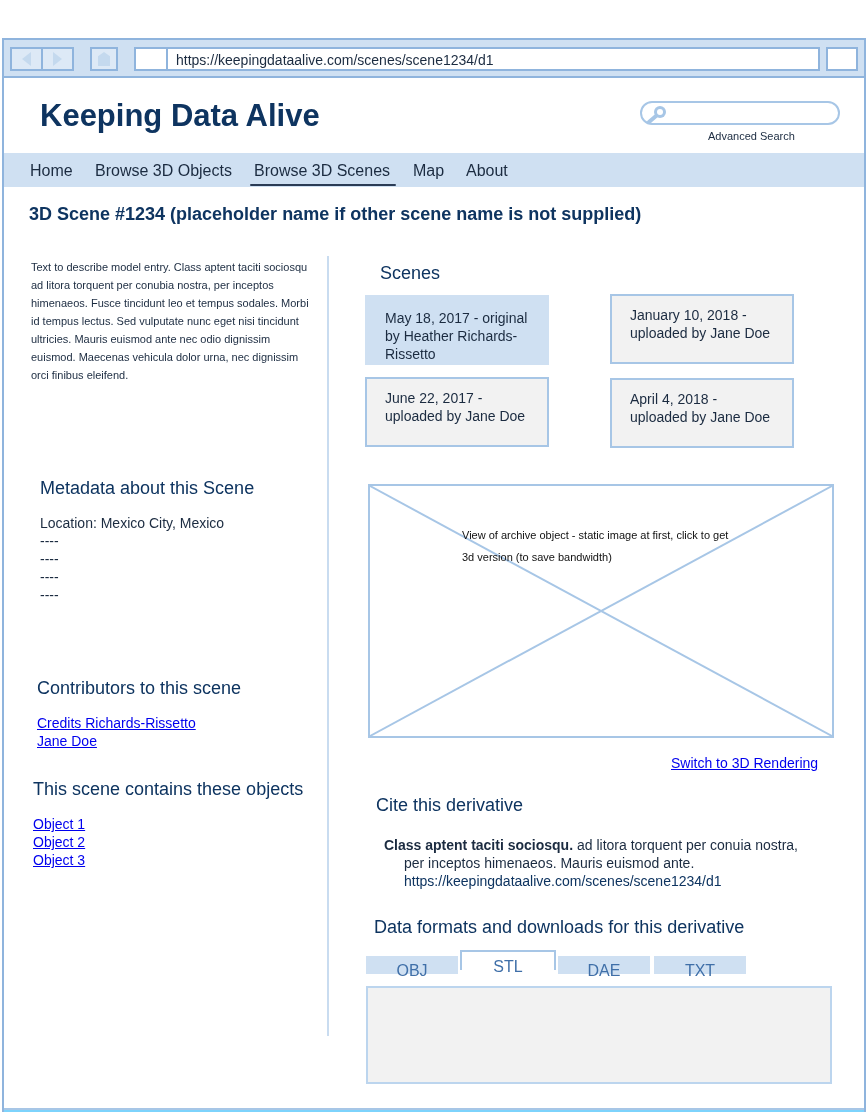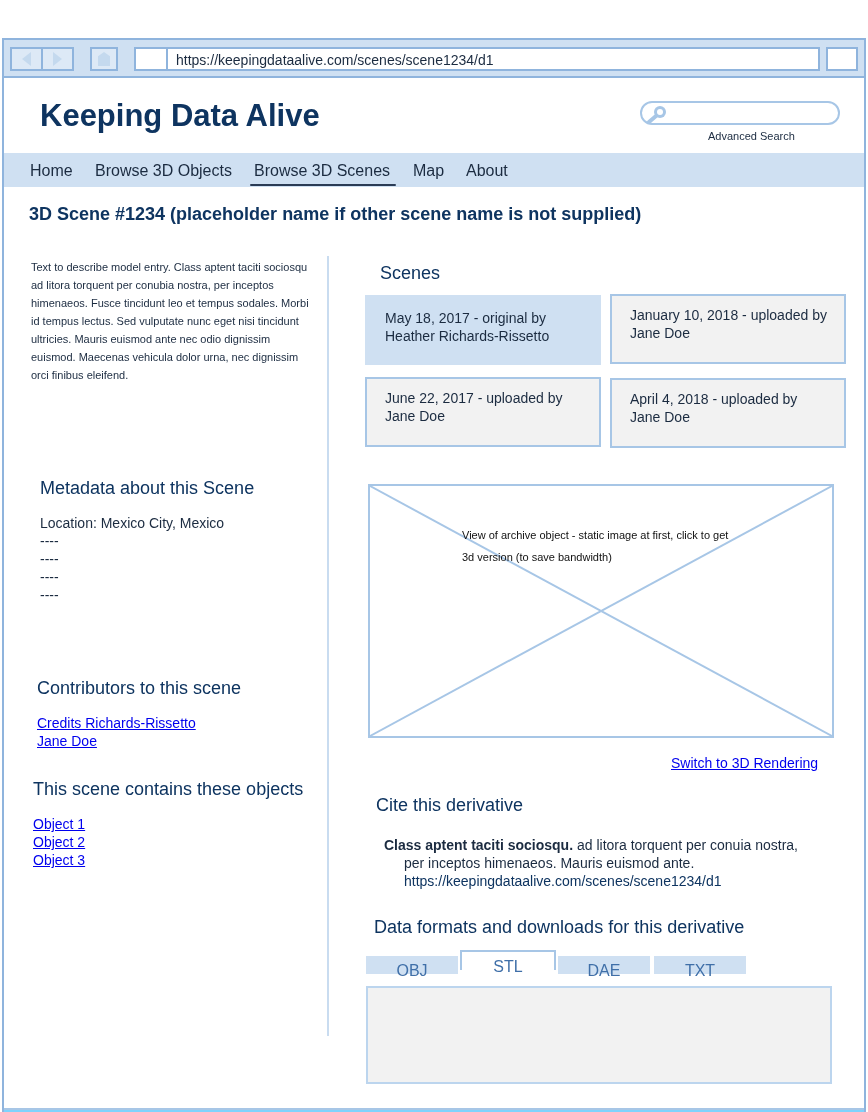--- a/index.html
+++ b/index.html
@@ -37,21 +37,21 @@
 
   
   .divider { position: absolute; left: 323px; top: 216px; height: 780px; border-left: 2px solid #c9dcf0; }
   .desc { position: absolute; left: 27px; top: 218px; width: 280px; font-size: 11px; line-height: 18px; color: #1b2b40; }
   .h2 { position: absolute; font-size: 18px; color: #0e3460; }
   .meta-list { position: absolute; left: 36px; top: 474px; font-size: 14px; line-height: 18px; color: #1b2b40; }
   .link-list { position: absolute; font-size: 14px; line-height: 18px; }
   .link-list a, a.lnk { color: #0000ee; text-decoration: underline; display: block; cursor: pointer; }
 
   
-  .scene-card { position: absolute; width: 236px; height: 70px; border: 2px solid #a7c6e6; background: #f2f2f2; font-size: 14px; line-height: 18px; color: #1b2b40; padding: 10px 16px 0 18px; cursor: pointer; }
+  .scene-card { position: absolute; width: 184px; height: 70px; border: 2px solid #a7c6e6; background: #f2f2f2; font-size: 14px; line-height: 18px; color: #1b2b40; padding: 10px 16px 0 18px; cursor: pointer; }
   .scene-card.selected { background: #cfe0f2; border-color: #cfe0f2; padding-top: 12px; }
 
   .viewer { position: absolute; left: 364px; top: 444px; width: 466px; height: 254px; border: 2px solid #a7c6e6; cursor: pointer; }
   .viewer svg { position: absolute; left: 0; top: 0; width: 100%; height: 100%; }
   .viewer-text { position: absolute; left: 92px; top: 38px; width: 270px; font-size: 11px; line-height: 22px; color: #111; }
   .switch-link { position: absolute; left: 667px; top: 715px; font-size: 14px; }
 
   .cite { position: absolute; left: 380px; top: 796px; width: 460px; font-size: 14px; line-height: 18px; color: #1b2b40; }
   .cite .indent { padding-left: 20px; display: block; }
   .cite b { font-weight: bold; }

